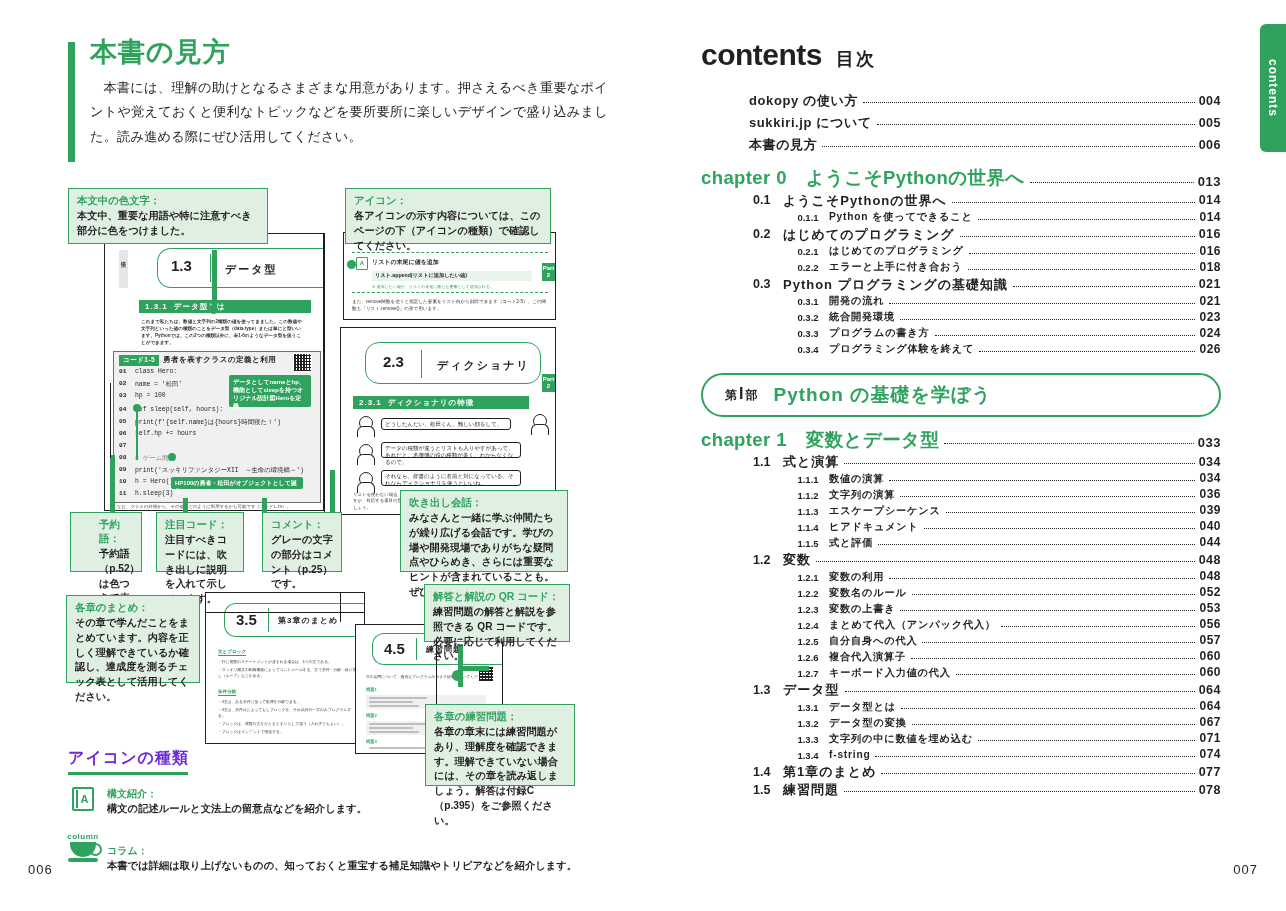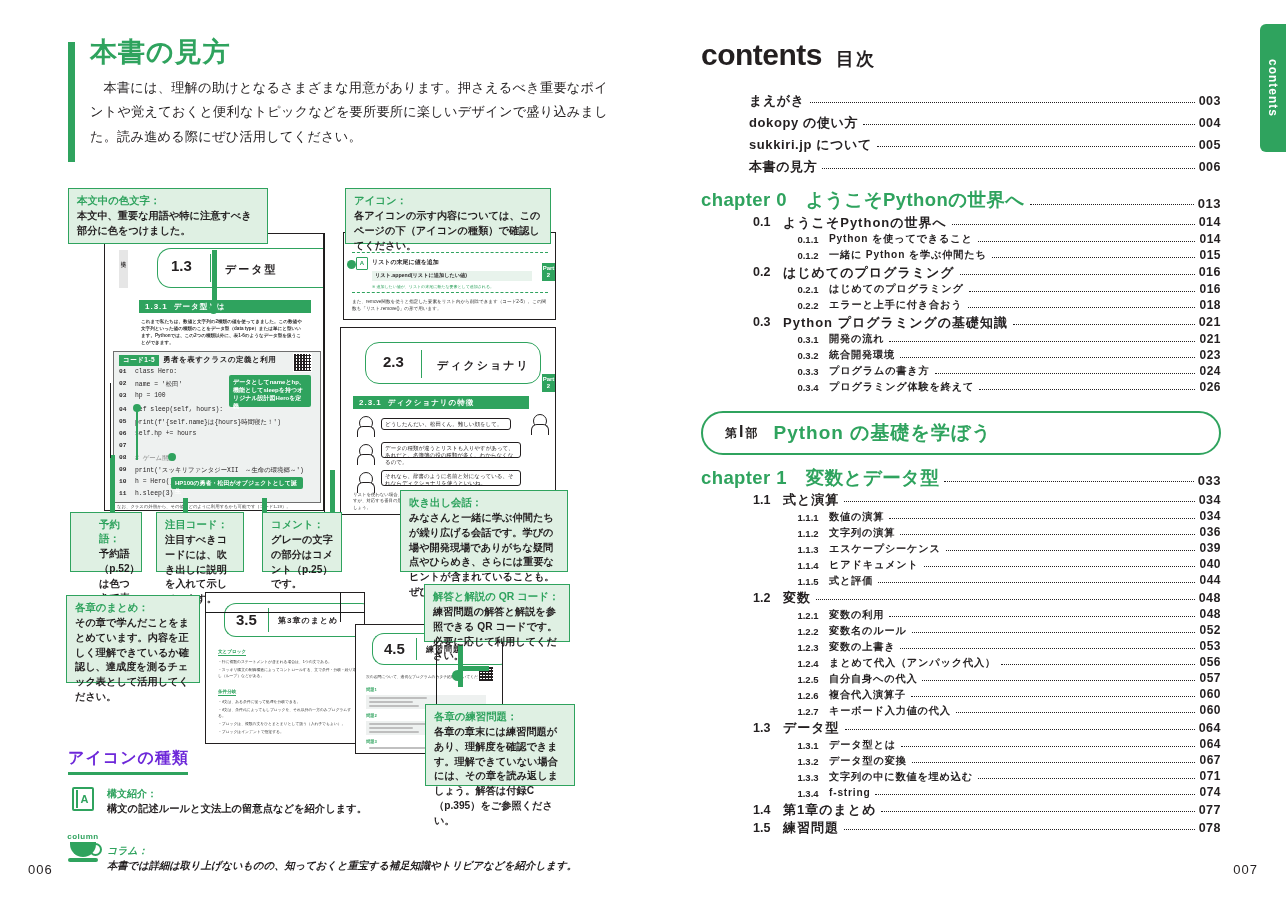--- a/index.html
+++ b/index.html
@@ -350,21 +350,21 @@
           <span class="bdy">構文の記述ルールと文法上の留意点などを紹介します。</span>
         </div>
       </div>
 
       <div class="icon-row" style="margin-top:16px;">
         <div class="icon-art">
           <div class="col-label">column</div>
           <div class="cup"></div>
             <div class="cup-saucer"></div>
         </div>
-        <div class="icon-txt" style="margin-top:12px;font-style:italic;">
+        <div class="icon-txt" style="margin-top:12px;">
           <span class="ttl">コラム：</span>
           <span class="bdy">本書では詳細は取り上げないものの、知っておくと重宝する補足知識やトリビアなどを紹介します。</span>
         </div>
       </div>
 
     </div>
 
     <div class="folio left">006</div>
   </div>
 
@@ -377,25 +377,20 @@
     </div>
 
     <div class="toc-wrap">
 
       <div class="contents-title">
         <span class="contents-en">contents</span>
         <span class="contents-jp">目次</span>
       </div>
 
       <div class="row front-row">
-        <span class="lbl">まえがき</span>
-        <span class="dots"></span>
-        <span class="pg">003</span>
-      </div>
-      <div class="row front-row">
         <span class="lbl">dokopy の使い方</span>
         <span class="dots"></span>
         <span class="pg">004</span>
       </div>
       <div class="row front-row">
         <span class="lbl">sukkiri.jp について</span>
         <span class="dots"></span>
         <span class="pg">005</span>
       </div>
       <div class="row front-row">
@@ -414,26 +409,20 @@
         <span class="num">0.1</span>
         <span class="lbl">ようこそPythonの世界へ</span>
         <span class="dots"></span>
         <span class="pg">014</span>
       </div>
       <div class="row sub-row">
         <span class="num">0.1.1</span>
         <span class="lbl">Python を使ってできること</span>
         <span class="dots"></span>
         <span class="pg">014</span>
-      </div>
-      <div class="row sub-row">
-        <span class="num">0.1.2</span>
-        <span class="lbl">一緒に Python を学ぶ仲間たち</span>
-        <span class="dots"></span>
-        <span class="pg">015</span>
       </div>
       <div class="row sec-row">
         <span class="num">0.2</span>
         <span class="lbl">はじめてのプログラミング</span>
         <span class="dots"></span>
         <span class="pg">016</span>
       </div>
       <div class="row sub-row">
         <span class="num">0.2.1</span>
         <span class="lbl">はじめてのプログラミング</span>

